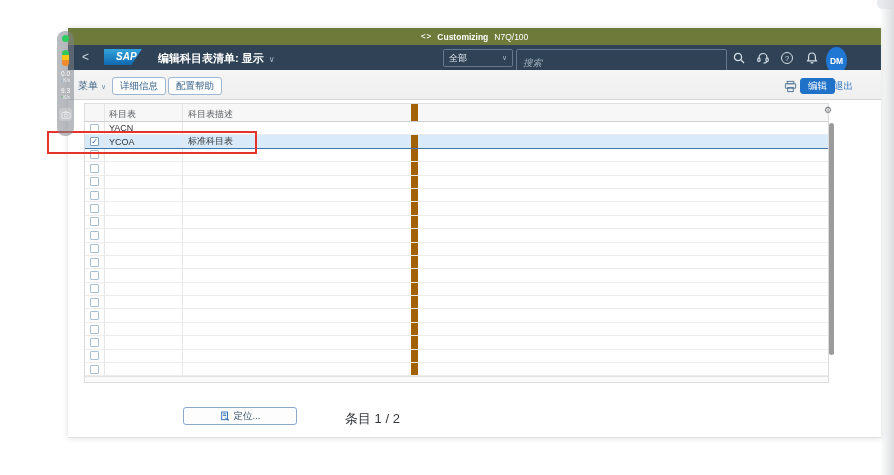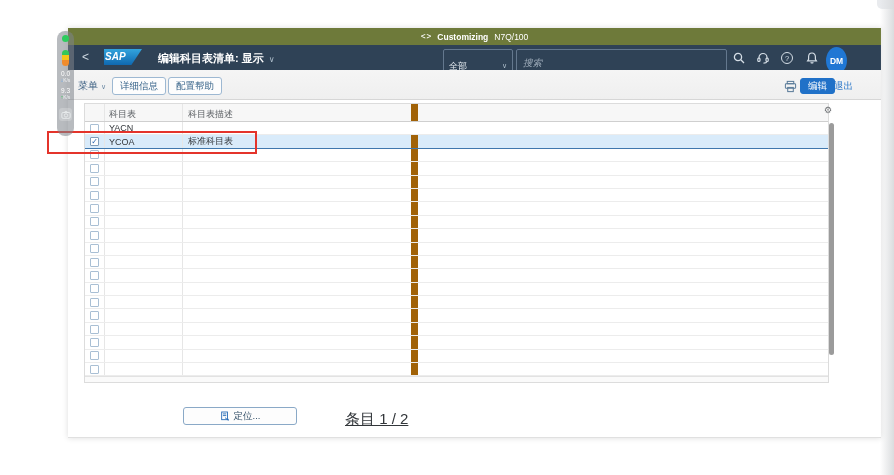--- a/index.html
+++ b/index.html
@@ -23,26 +23,26 @@
   .sysbar .code { font-family:"DejaVu Sans Mono",monospace; margin-right:5px; font-size:8px; letter-spacing:1px;}
   .sysbar .mode { font-weight:bold; margin-right:6px; }
 
   
   .shellbar { position:absolute; left:0; top:17px; width:100%; height:25px; background:#2f4256;
     display:flex; align-items:center; color:#fff; }
   .backbtn { position:absolute; left:14px; top:5px; color:#cfd9e2; font-size:12px; cursor:pointer; }
   .saplogo { position:absolute; left:36px; top:4px; width:38px; height:16px;
     background:linear-gradient(180deg,#33a4dd,#0f68b0);
     clip-path:polygon(0 0,100% 0,72% 100%,0 100%);
-    color:#fff; font-weight:bold; font-style:italic; font-size:10px; line-height:16px; padding-left:1px; }
+    color:#fff; font-weight:bold; font-style:italic; font-size:10px; line-height:16px; padding-left:12px; }
   .shelltitle { position:absolute; left:90px; top:6px; font-size:11px; font-weight:bold; color:#fff; }
   .shelltitle .chev { font-weight:normal; color:#aebecb; font-size:8px; margin-left:5px; }
   .scopebox { position:absolute; left:375px; top:4px; width:70px; height:17px;
     border:1px solid #64788e; border-radius:2px; display:flex; align-items:center;
-    font-size:9px; color:#e4eaf0; padding:16px 5px; justify-content:space-between; cursor:pointer; }
+    font-size:9px; color:#e4eaf0; padding:8px 5px; justify-content:space-between; cursor:pointer; }
   .scopebox .chev { font-size:7px; color:#aebecb; }
   .searchbox { position:absolute; left:448px; top:4px; width:211px; height:17px;
     border:1px solid #64788e; border-radius:2px; background:transparent; color:#dfe6ec;
     font-size:9.5px; padding:12px 6px; outline:none; }
   .searchbox::placeholder { color:#9fadbb; font-style:italic; font-size:9.5px; }
   .shellicon { position:absolute; top:6px; width:14px; height:14px; color:#d5dee6; }
   .shellicon svg { width:100%; height:100%; }
   .helpcircle { position:absolute; width:12px; height:12px; border:1.1px solid #d5dee6;
     border-radius:50%; font-size:7.5px; color:#d5dee6; display:flex; align-items:center;
     justify-content:center; top:7px; }
@@ -83,21 +83,21 @@
   .tstrip { height:6px; background:#fafafa; border-top:1px solid #e2e2e2; }
   .gear { position:absolute; left:756px; top:77px; font-size:9px; color:#6f7275; cursor:pointer; }
   .vthumb { position:absolute; left:761px; top:95px; width:5px; height:232px;
     background:#9b9b9b; border-radius:2.5px; cursor:pointer; }
 
   
   .btn-position { position:absolute; left:115px; top:379px; width:114px; height:18px;
     border:1px solid #8aa9c7; border-radius:3px; background:#fdfdfd; color:#2d4a63;
     font-size:9.5px; display:flex; align-items:center; justify-content:center; gap:4px; cursor:pointer; }
   .btn-position svg { width:10px; height:10px; color:#2a6db8; }
-  .entry-info { position:absolute; left:277px; top:382px; font-size:15px; color:#32363a;text-decoration:underline; }
+  .entry-info { position:absolute; left:277px; top:382px; font-size:13px; color:#32363a; }
 
   
   .red-annotation { position:absolute; left:47px; top:131px; width:210px; height:23px;
     border:2px solid #e4342b; pointer-events:none; z-index:40; }
 
   
   .owidget { position:absolute; left:57px; top:31px; width:17px; height:105px;
     background:rgba(125,132,138,.55); border-radius:8px; z-index:50;
     display:flex; flex-direction:column; align-items:center; }
   .odot { width:7px; height:7px; border-radius:50%; background:#2ecc5e; margin-top:4px; }

